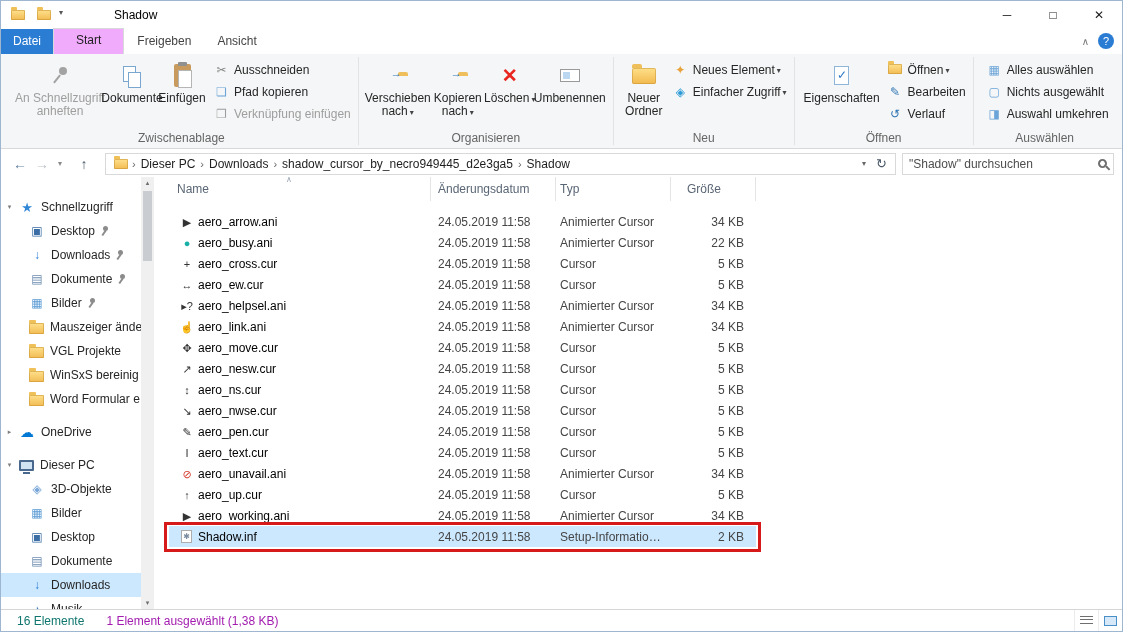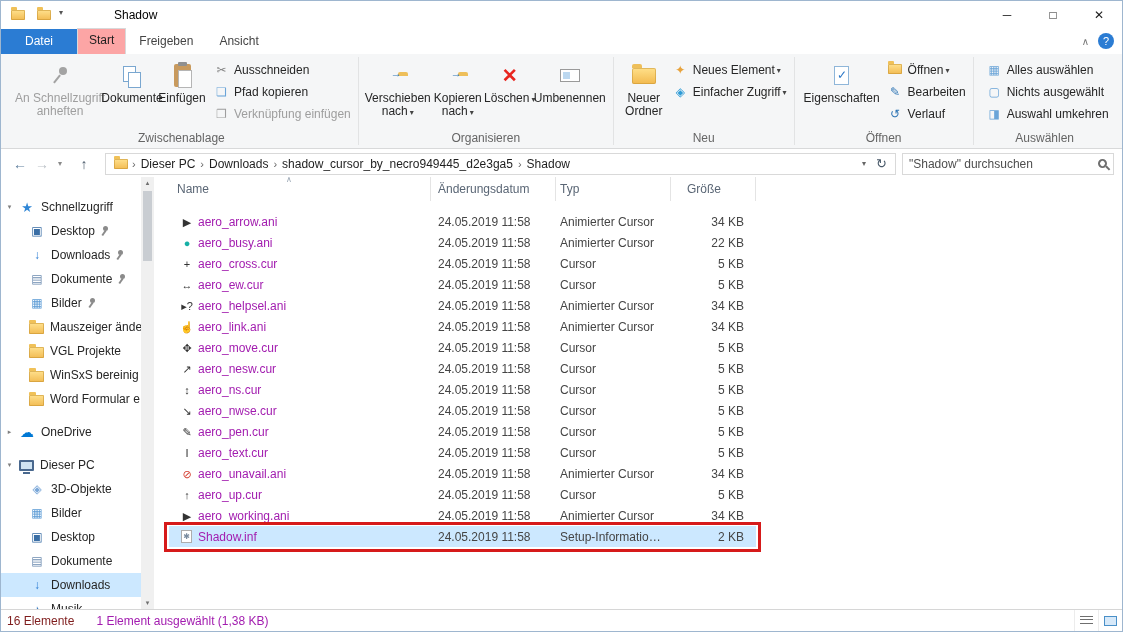--- a/index.html
+++ b/index.html
@@ -14,22 +14,22 @@
   #qat-icon{position:absolute;left:36px;top:9px}
   #qat-caret{position:absolute;left:58px;top:7px;font-size:8px;color:#555}
   #title-text{position:absolute;left:113px;top:7px;color:#000}
   #win-controls{position:absolute;right:0;top:0;height:28px;display:flex}
   .wbtn{width:46px;height:28px;display:flex;align-items:center;justify-content:center;font-size:12px;color:#1a1a1a}
 
   
   #tabrow{position:absolute;top:28px;left:0;right:0;height:25px;background:#fff}
   #tabs{display:flex;align-items:flex-end;height:25px}
   .tab{padding:5px 13px;color:#444;line-height:15px}
-  .tab[data-kind="file"]{background:#2b7cd3;color:#fff;padding:5px 24px}
-  .tab[data-kind="active"]{background:#fca5a5;border:1px solid #d8d9da;border-bottom:none;color:#1e1e1e;padding:4px 11px 6px}
+  .tab[data-kind="file"]{background:#2b7cd3;color:#fff;padding:5px 12px}
+  .tab[data-kind="active"]{background:#f0abfc;border:1px solid #d8d9da;border-bottom:none;color:#1e1e1e;padding:4px 22px 6px}
   #ribbon-toggles{position:absolute;right:8px;top:4px;display:flex;align-items:center;gap:9px}
   #collapse-ribbon{color:#777;font-size:10px}
   #help-btn{width:16px;height:16px;border-radius:50%;background:#2b7cd3;color:#fff;font-size:11px;display:flex;align-items:center;justify-content:center}
 
   
   #ribbon{position:absolute;top:53px;left:0;right:0;height:95px;background:#f5f6f7;border-bottom:1px solid #d8d9da;display:flex;align-items:stretch;padding-left:4px}
   .rgroup{display:flex;flex-direction:column}
   .rgc{flex:1;display:flex;align-items:flex-start;padding:3px 7px 0}
   .rglabel{height:17px;line-height:15px;text-align:center;color:#656565}
   .rsep{width:1px;background:#e2e3e4;margin:3px 0}
@@ -119,29 +119,29 @@
   .hcell.name{width:277px;padding-left:23px;position:relative}
   .hcell.date{width:125px;padding-left:7px}
   .hcell.type{width:115px;padding-left:4px}
   .hcell.size{width:85px;padding-left:16px}
   .sort-ind{position:absolute;left:132px;top:-9px;font-size:8px;color:#97a4b2}
   #rows{position:absolute;top:34px;left:15px;width:587px}
   .frow{height:21px;display:flex;align-items:center;color:#454545}
   .frow[data-selected="true"]{background:#cce8ff}
   .f-icon{width:14px;margin-left:11px;margin-right:4px;text-align:center;font-size:11px;color:#333;line-height:14px;flex:none}
   .f-icon[data-kind="page"]{width:11px;height:13px;background:#fff;border:1px solid #adadad;font-size:8px;line-height:11px;margin-left:12px;margin-right:6px}
-  .f-name{width:240px;color:#a21caf;white-space:nowrap;overflow:hidden}
+  .f-name{width:240px;color:#000000;white-space:nowrap;overflow:hidden}
   .f-date{width:122px;white-space:nowrap}
   .f-type{width:111px;white-space:nowrap;overflow:hidden}
   .f-size{flex:1;text-align:right;padding-right:12px;white-space:nowrap}
   #annotation-rect{position:absolute;left:10px;top:345px;width:597px;height:30px;border:3px solid #d61a1a;z-index:5;pointer-events:none}
 
   
   #statusbar{position:absolute;left:0;right:0;bottom:0;height:22px;border-top:1px solid #d6d6d6;background:#fff;display:flex;align-items:center}
-  #status-count{margin-left:6px;color:#7f1d1d}
+  #status-count{margin-left:16px;color:#0f766e}
   #status-sel{margin-left:22px;color:#a21caf}
   #view-buttons{margin-left:auto;display:flex;height:100%}
   .viewbtn{width:24px;height:100%;display:flex;align-items:center;justify-content:center;border-left:1px solid #ececec}
   .ic-details{width:13px;height:10px;background:repeating-linear-gradient(to bottom,#6f6f6f 0,#6f6f6f 1px,transparent 1px,transparent 3.3px)}
   .ic-thumbs{width:13px;height:10px;border:1px solid #4a90c8;background:#d7e9f9}
 </style>
 </head>
 <body>
 
 <div id="win">

